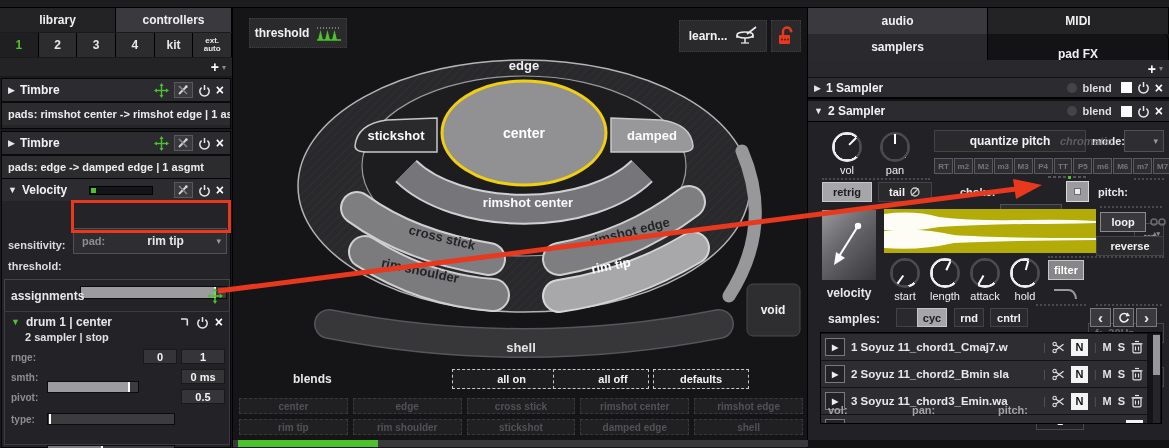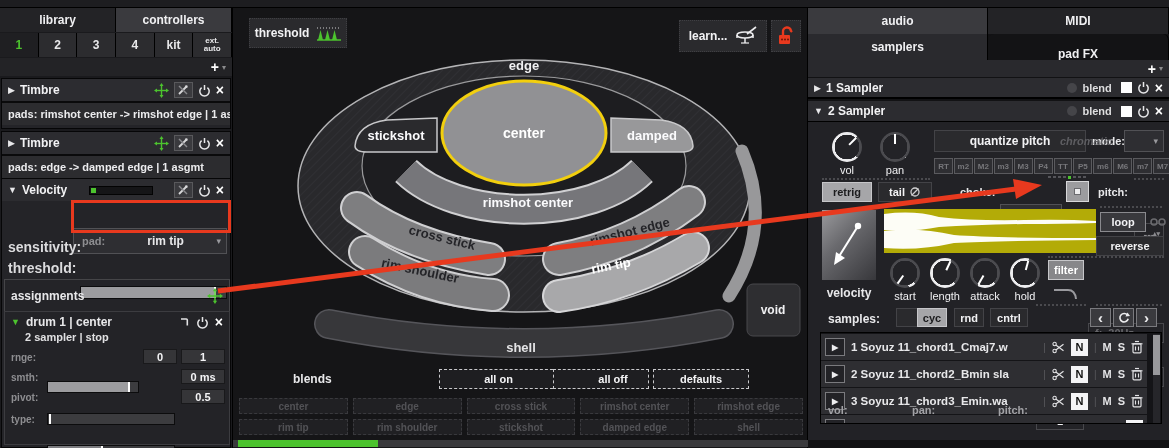--- a/index.html
+++ b/index.html
@@ -23,21 +23,21 @@
   
   .module{background:#242428;border:1px solid #060607;}
   .modhead{display:flex;align-items:center;gap:5px;padding:0 6px;height:22px;background:#2c2c30;}
   .modtitle{font-weight:bold;font-size:12px;color:#f2f2f4;}
   .tri{font-size:9px;color:#e8e8ea;}
   .tri.green{color:#4cc32e;}
   .sp{flex:1;}
   .iconbtn{display:flex;align-items:center;justify-content:center;background:#3a3a3e;border:1px solid #59595c;width:19px;height:16px;}
   .xbtn{font-weight:bold;font-size:14px;color:#fff;line-height:1;}
   .padsline{height:24px;display:flex;align-items:center;background:#2c2c2f;border-top:2px solid #0a0a0b;padding:0 6px;font-size:11px;font-weight:bold;color:#ececee;white-space:nowrap;overflow:hidden;}
-  .lbl{font-size:14px;font-weight:bold;color:#dcdcde;}
+  .lbl{font-size:11px;font-weight:bold;color:#dcdcde;}
   .dimlbl{font-size:11px;font-weight:bold;color:#8e8e91;}
   .slider{position:relative;background:#3c3c3f;border:1px solid #0c0c0d;height:13px;}
   .fill{position:absolute;left:0;top:0;bottom:0;background:#9c9c9f;}
   .tick{position:absolute;top:0;bottom:0;width:2px;background:#fff;}
   .valbox{display:flex;align-items:center;justify-content:center;background:#353538;border:1px solid #19191b;font-size:11px;font-weight:bold;color:#f4f4f6;}
   .drop{position:relative;display:flex;align-items:center;background:#2e2e32;border:1px solid #515155;}
   .dropcaret{position:absolute;right:5px;font-size:9px;color:#9a9a9e;}
   .meter{width:64px;height:9px;background:#151517;border:1px solid #030303;position:relative;}
   .meter i{position:absolute;left:1px;top:1px;bottom:1px;width:5px;background:#4cc32e;}
   
@@ -320,21 +320,21 @@
       <text x="205" y="196" text-anchor="middle" fill="#242428" font-size="13" font-weight="bold" transform="rotate(14 205 192)">cross stick</text>
       <text x="393" y="190" text-anchor="middle" fill="#242428" font-size="13" font-weight="bold" transform="rotate(-14 393 186)">rimshot edge</text>
       <text x="183" y="229" text-anchor="middle" fill="#242428" font-size="13" font-weight="bold" transform="rotate(12 183 225)">rim shoulder</text>
       <text x="374" y="224" text-anchor="middle" fill="#ffffff" font-size="13" font-weight="bold" transform="rotate(-11 374 220)">rim tip</text>
       <text x="284" y="306" text-anchor="middle" fill="#e4e4e6" font-size="13" font-weight="bold">shell</text>
       <text x="536" y="268" text-anchor="middle" fill="#f0f0f2" font-size="12" font-weight="bold">void</text>
     </svg>
 
     <div class="abs" style="left:6px;top:360px;width:564px;height:70px;">
       <span class="abs b" style="left:14px;top:4px;font-size:12px;margin-left:40px;">blends</span>
-      <div class="abs dashedbtn" style="left:200px;top:1px;width:119px;height:20px;">
+      <div class="abs dashedbtn" style="left:213px;top:1px;width:119px;height:20px;">
           <span>all on</span>
         </div>
       <div class="abs dashedbtn" style="left:314px;top:1px;width:96px;height:20px;padding-left:24px;">
           <span>all off</span>
         </div>
       <div class="abs dashedbtn" style="left:414px;top:1px;width:96px;height:20px;">
           <span>defaults</span>
         </div>
       <div class="abs" style="left:0;top:30px;width:564px;display:grid;grid-template-columns:repeat(5,1fr);grid-auto-rows:16px;gap:5px;">
         <div class="blendcell">center</div>

